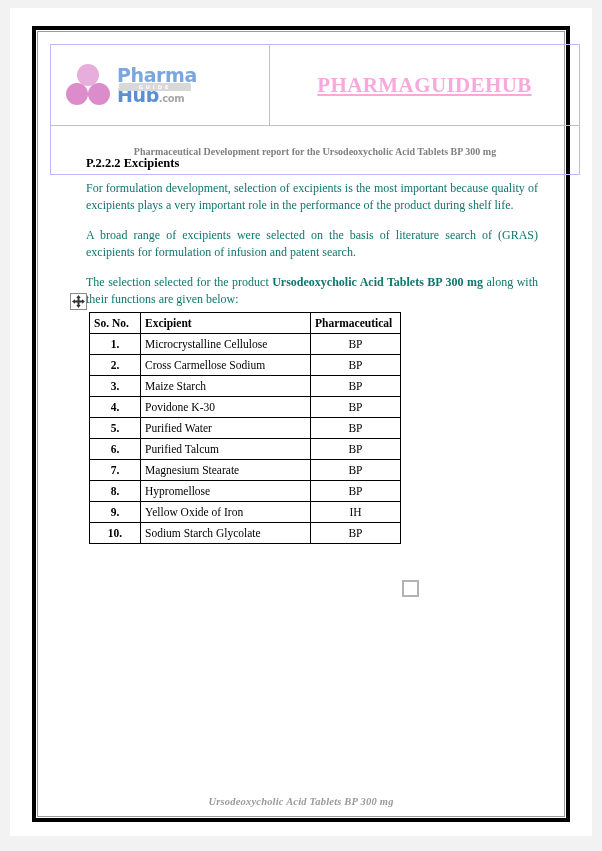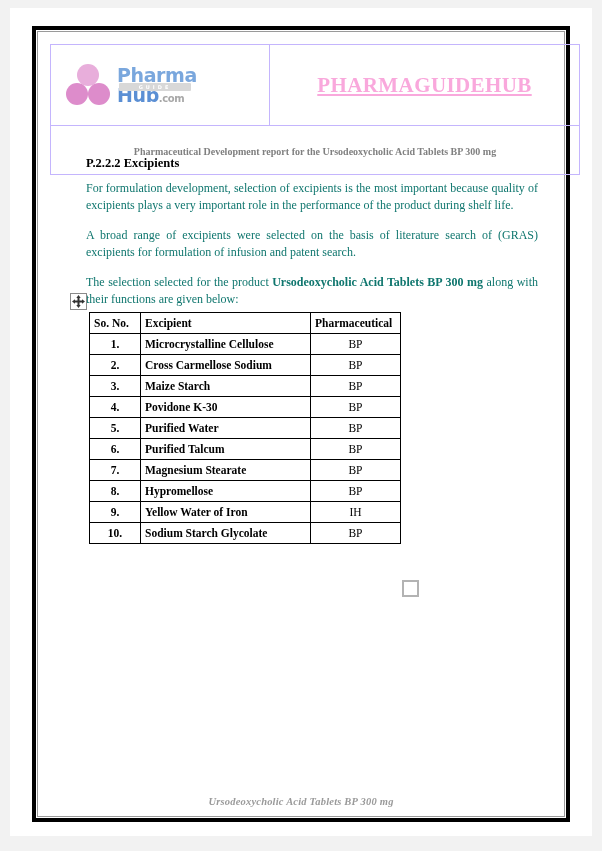--- a/index.html
+++ b/index.html
@@ -206,21 +206,21 @@
   }
   .excipient-table th {
     font-weight: bold;
     text-align: left;
   }
   .col-no   { width: 51px; }
   .col-exc  { width: 170px; }
   .col-spec { width: 90px; }
   .excipient-table th.col-exc { text-align: left; }
   .cell-no   { text-align: center; font-weight: bold; }
-  .cell-exc  { text-align: left; padding-left: 7px; font-weight: bold; }
+  .cell-exc  { text-align: left; padding-left: 7px; }
   .cell-spec { text-align: center; margin-left: 12px; }
 
   
   .move-handle {
     position: absolute;
     left: 60px;
     top: 285px;
     width: 17px;
     height: 17px;
     border: 1px solid #8a8a8a;
@@ -357,21 +357,21 @@
             <td class="col-exc cell-exc">Magnesium Stearate</td>
             <td class="col-spec cell-spec">BP</td>
           </tr>
           <tr>
             <td class="col-no cell-no">8.</td>
             <td class="col-exc cell-exc">Hypromellose</td>
             <td class="col-spec cell-spec">BP</td>
           </tr>
           <tr>
             <td class="col-no cell-no">9.</td>
-            <td class="col-exc cell-exc">Yellow Water of Iron</td>
+            <td class="col-exc cell-exc">Yellow Oxide of Iron</td>
             <td class="col-spec cell-spec">IH</td>
           </tr>
           <tr>
             <td class="col-no cell-no">10.</td>
             <td class="col-exc cell-exc">Sodium Starch Glycolate</td>
             <td class="col-spec cell-spec">BP</td>
           </tr>
         </tbody>
     </table>
 

